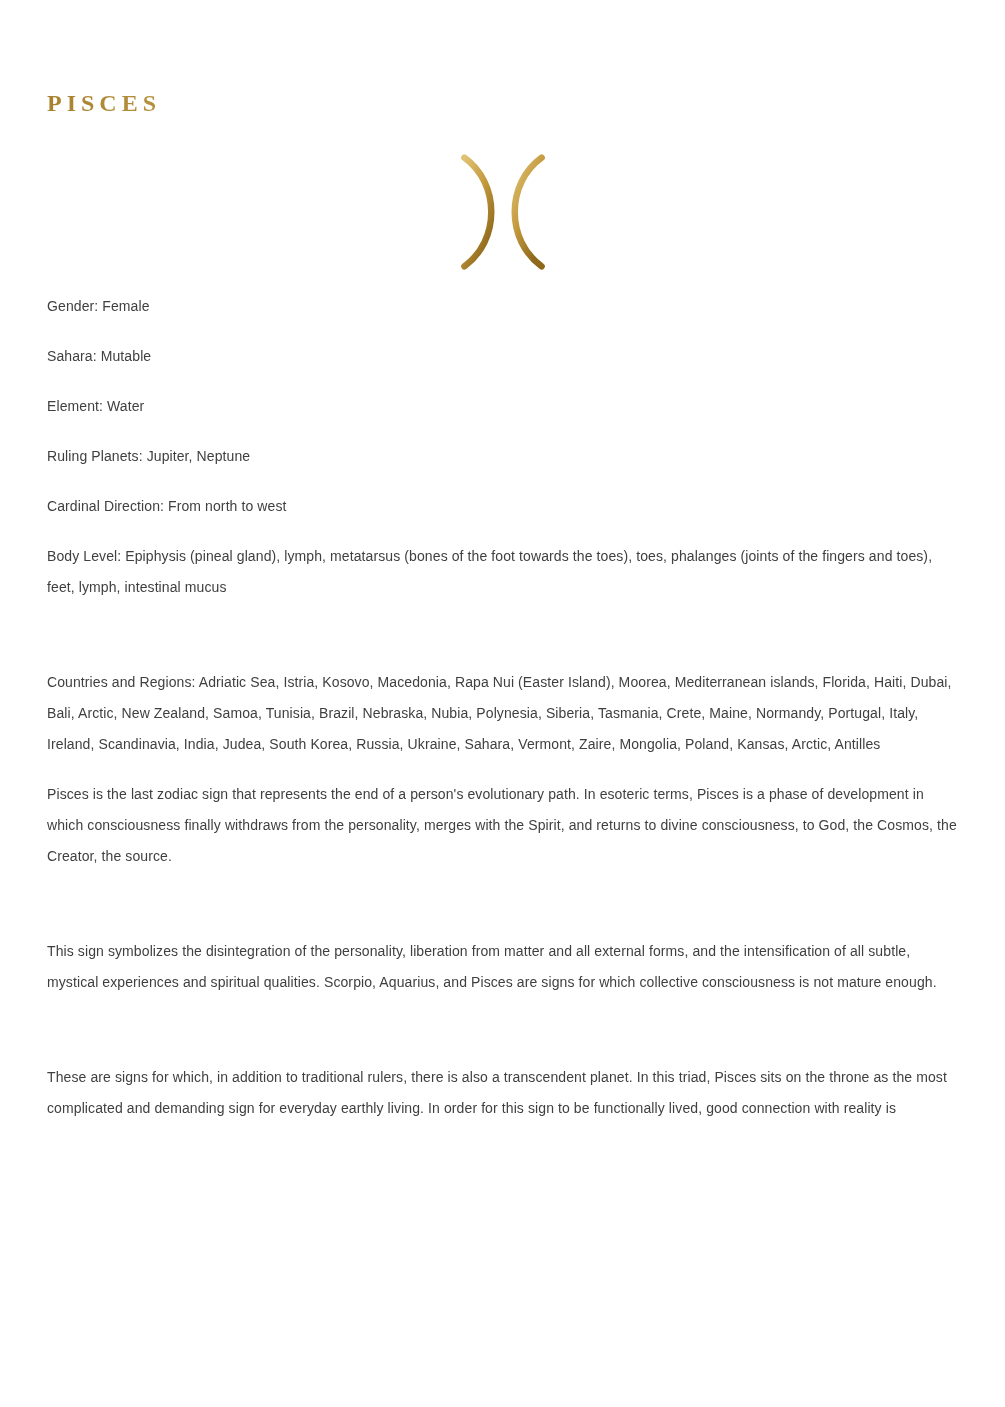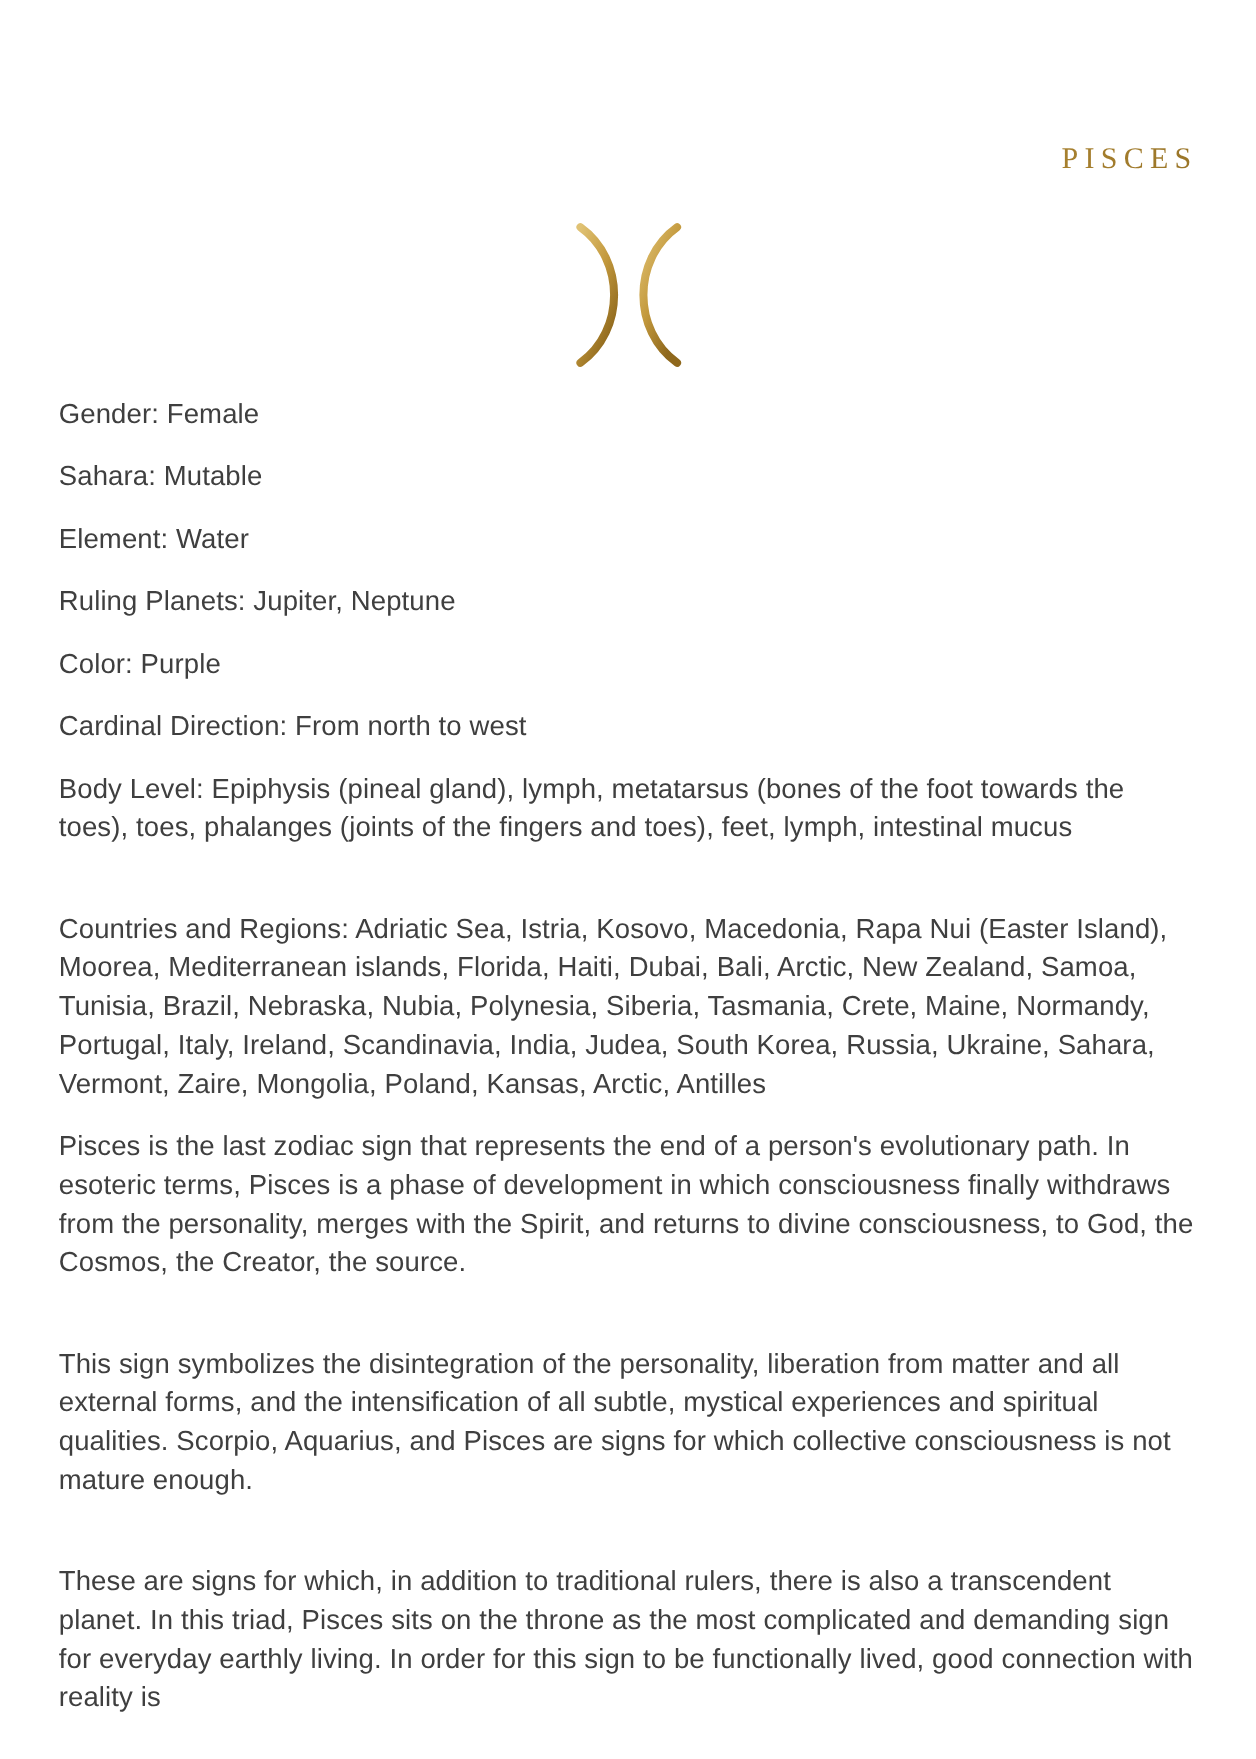--- a/index.html
+++ b/index.html
@@ -15,49 +15,49 @@
     color: #3f3f3f;
   }
   .page {
     width: 911px;
     margin: 0 auto;
     padding: 0 47px;
     box-sizing: content-box;
   }
   .title {
     margin: 0;
-    padding-top: 112px;
-    text-align: right;
+    padding-top: 88px;
+    text-align: left;
     font-family: "Liberation Serif", serif;
     font-size: 24px;
-    font-weight: 400;
+    font-weight: 700;
     letter-spacing: 5px;
     line-height: 30px;
     background: linear-gradient(90deg, #a8812f 0%, #d9ba67 45%, #c49a3e 60%, #9a7528 100%);
     -webkit-background-clip: text;
     background-clip: text;
     color: transparent;
   }
   .symbol-wrap {
     text-align: center;
     margin-top: 34px;
     margin-bottom: 12px;
     height: 120px;
   }
   .symbol-wrap svg {
     display: inline-block;
   }
   .line, .para {
     margin: 19px 0;
-    font-size: 22px;
+    font-size: 14px;
     line-height: 31px;
     letter-spacing: 0.1px;
   }
   .spaced {
-    margin-top: 50px;
+    margin-top: 64px;
   }
 </style>
 </head>
 <body>
 
 <div class="page">
 
   <h1 class="title">PISCES</h1>
 
   <div class="symbol-wrap">
@@ -72,21 +72,20 @@
       <path d="M 8 6 C 47 34, 47 96, 8 124" stroke="url(#goldgrad)" stroke-width="7" stroke-linecap="round"></path>
       <path d="M 92 6 C 53 34, 53 96, 92 124" stroke="url(#goldgrad)" stroke-width="7" stroke-linecap="round"></path>
       <path d="M 16 65 L 84 65" stroke="url(#goldgrad)" stroke-width="7" stroke-linecap="round"></path>
     </svg>
   </div>
 
   <p class="line">Gender: Female</p>
   <p class="line">Sahara: Mutable</p>
   <p class="line">Element: Water</p>
   <p class="line">Ruling Planets: Jupiter, Neptune</p>
-  <p class="line">Color: Purple</p>
   <p class="line">Cardinal Direction: From north to west</p>
   <p class="para">Body Level: Epiphysis (pineal gland), lymph, metatarsus (bones of the foot towards the toes), toes, phalanges (joints of the fingers and toes), feet, lymph, intestinal mucus</p>
 
   <p class="para spaced">Countries and Regions: Adriatic Sea, Istria, Kosovo, Macedonia, Rapa Nui (Easter Island), Moorea, Mediterranean islands, Florida, Haiti, Dubai, Bali, Arctic, New Zealand, Samoa, Tunisia, Brazil, Nebraska, Nubia, Polynesia, Siberia, Tasmania, Crete, Maine, Normandy, Portugal, Italy, Ireland, Scandinavia, India, Judea, South Korea, Russia, Ukraine, Sahara, Vermont, Zaire, Mongolia, Poland, Kansas, Arctic, Antilles</p>
 
 
   <p class="para">Pisces is the last zodiac sign that represents the end of a person's evolutionary path. In esoteric terms, Pisces is a phase of development in which consciousness finally withdraws from the personality, merges with the Spirit, and returns to divine consciousness, to God, the Cosmos, the Creator, the source.</p>
 
   <p class="para spaced">This sign symbolizes the disintegration of the personality, liberation from matter and all external forms, and the intensification of all subtle, mystical experiences and spiritual qualities. Scorpio, Aquarius, and Pisces are signs for which collective consciousness is not mature enough.</p>
 

